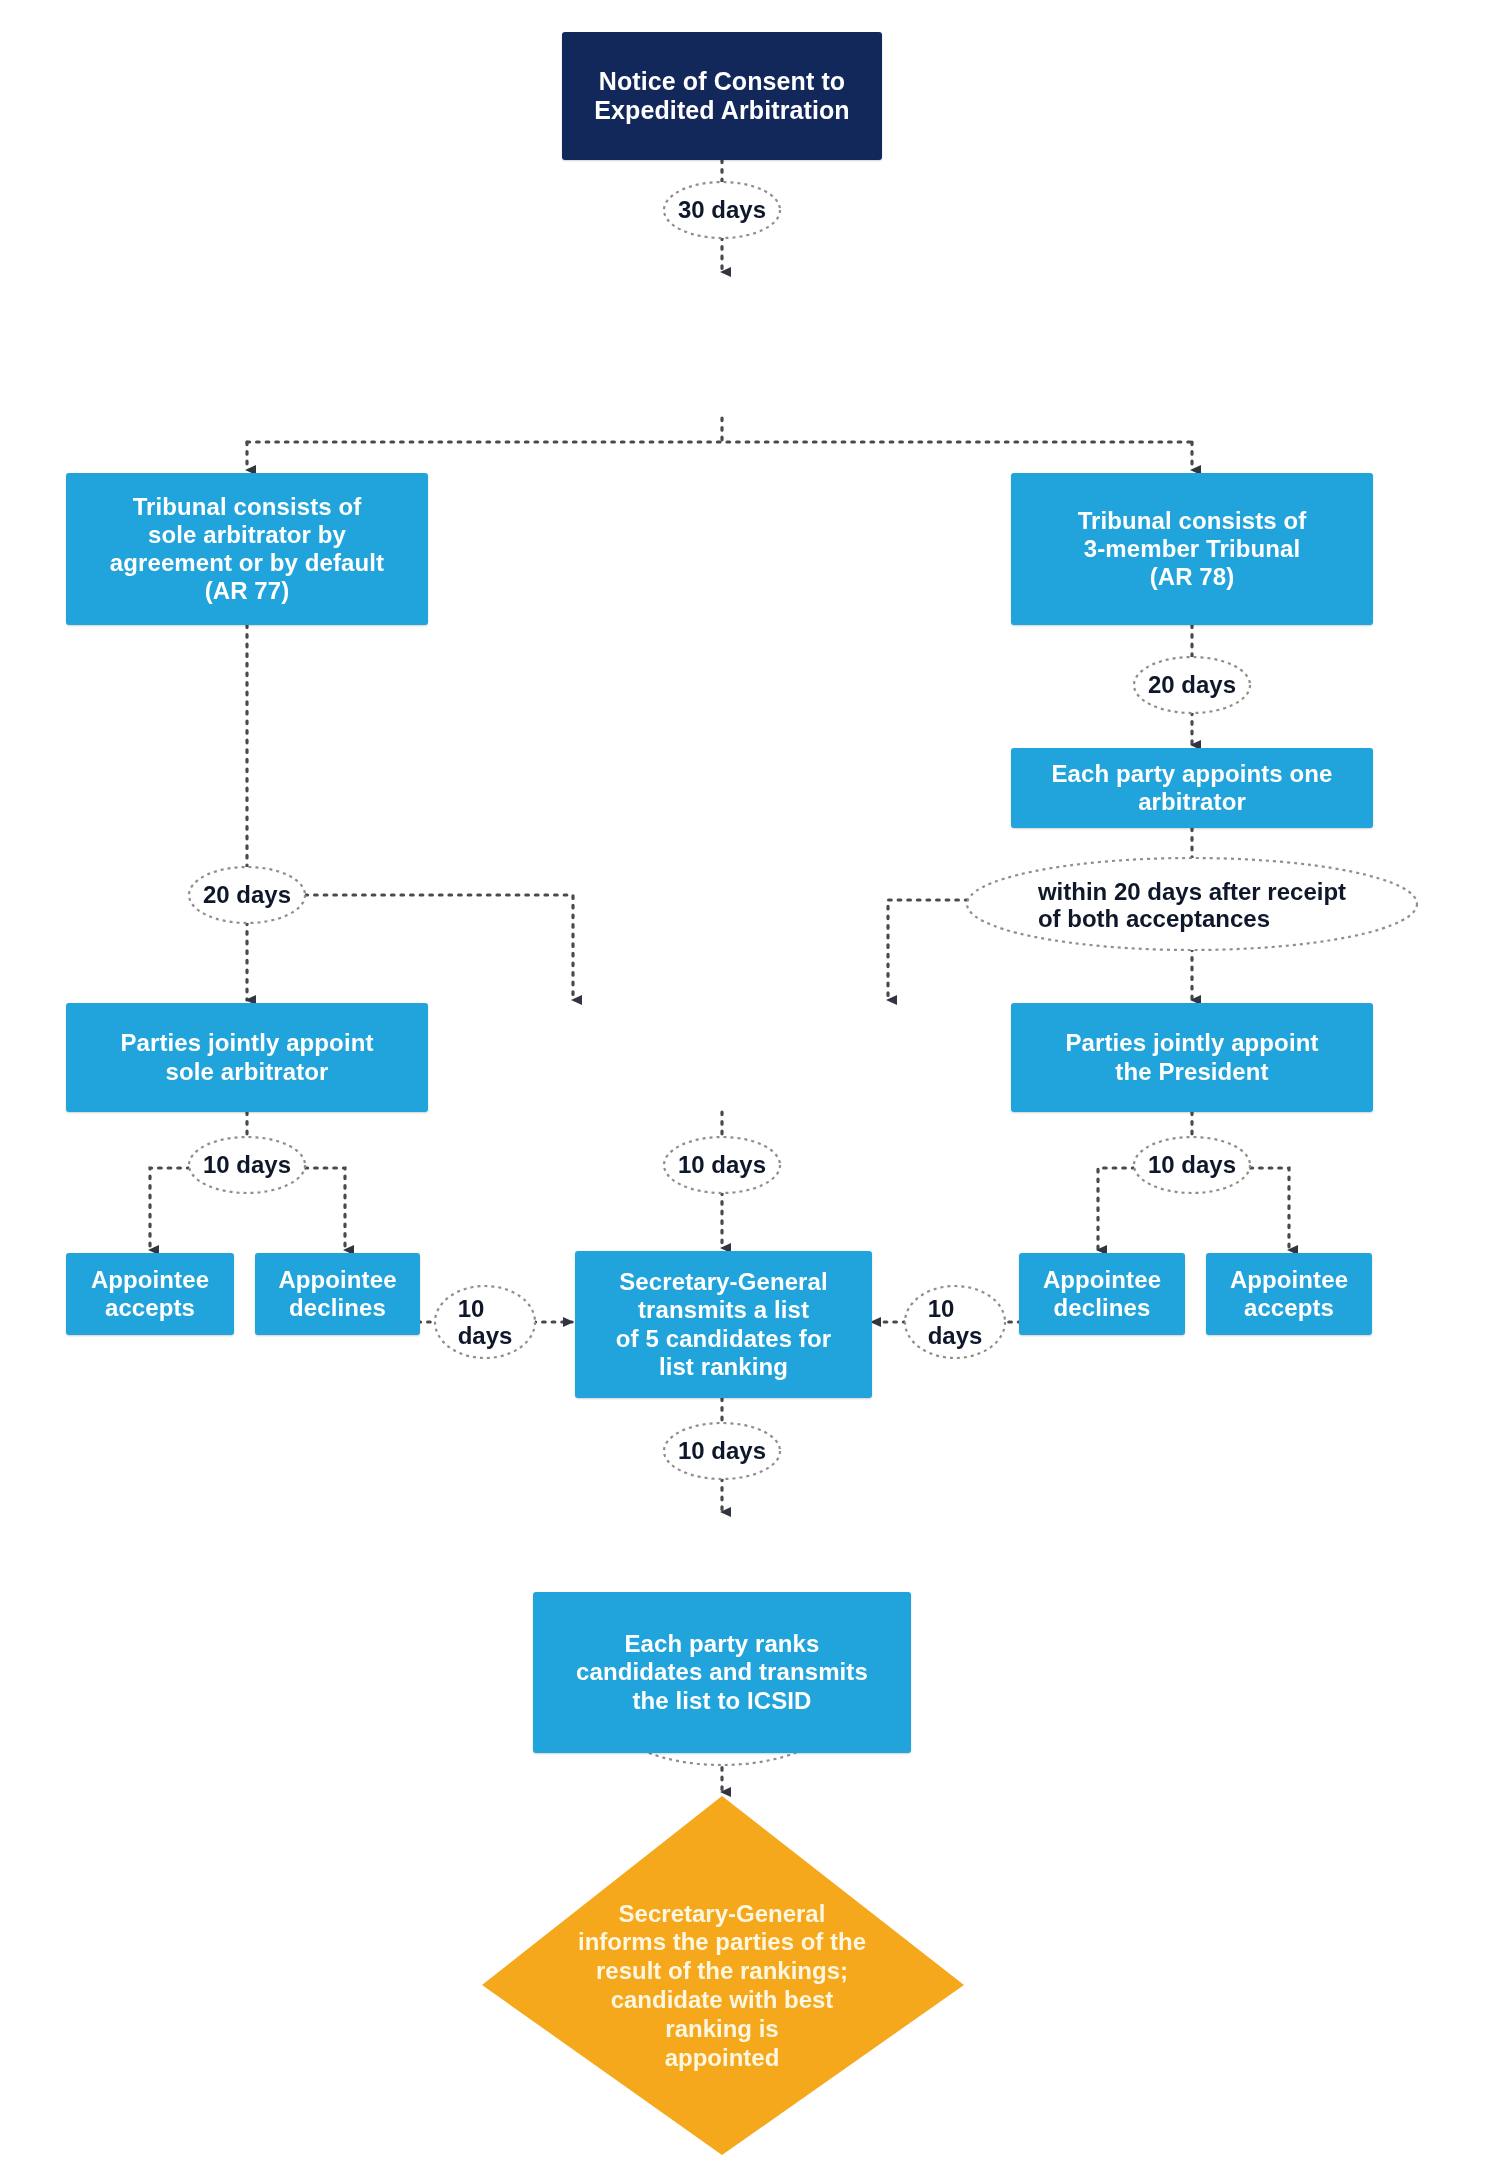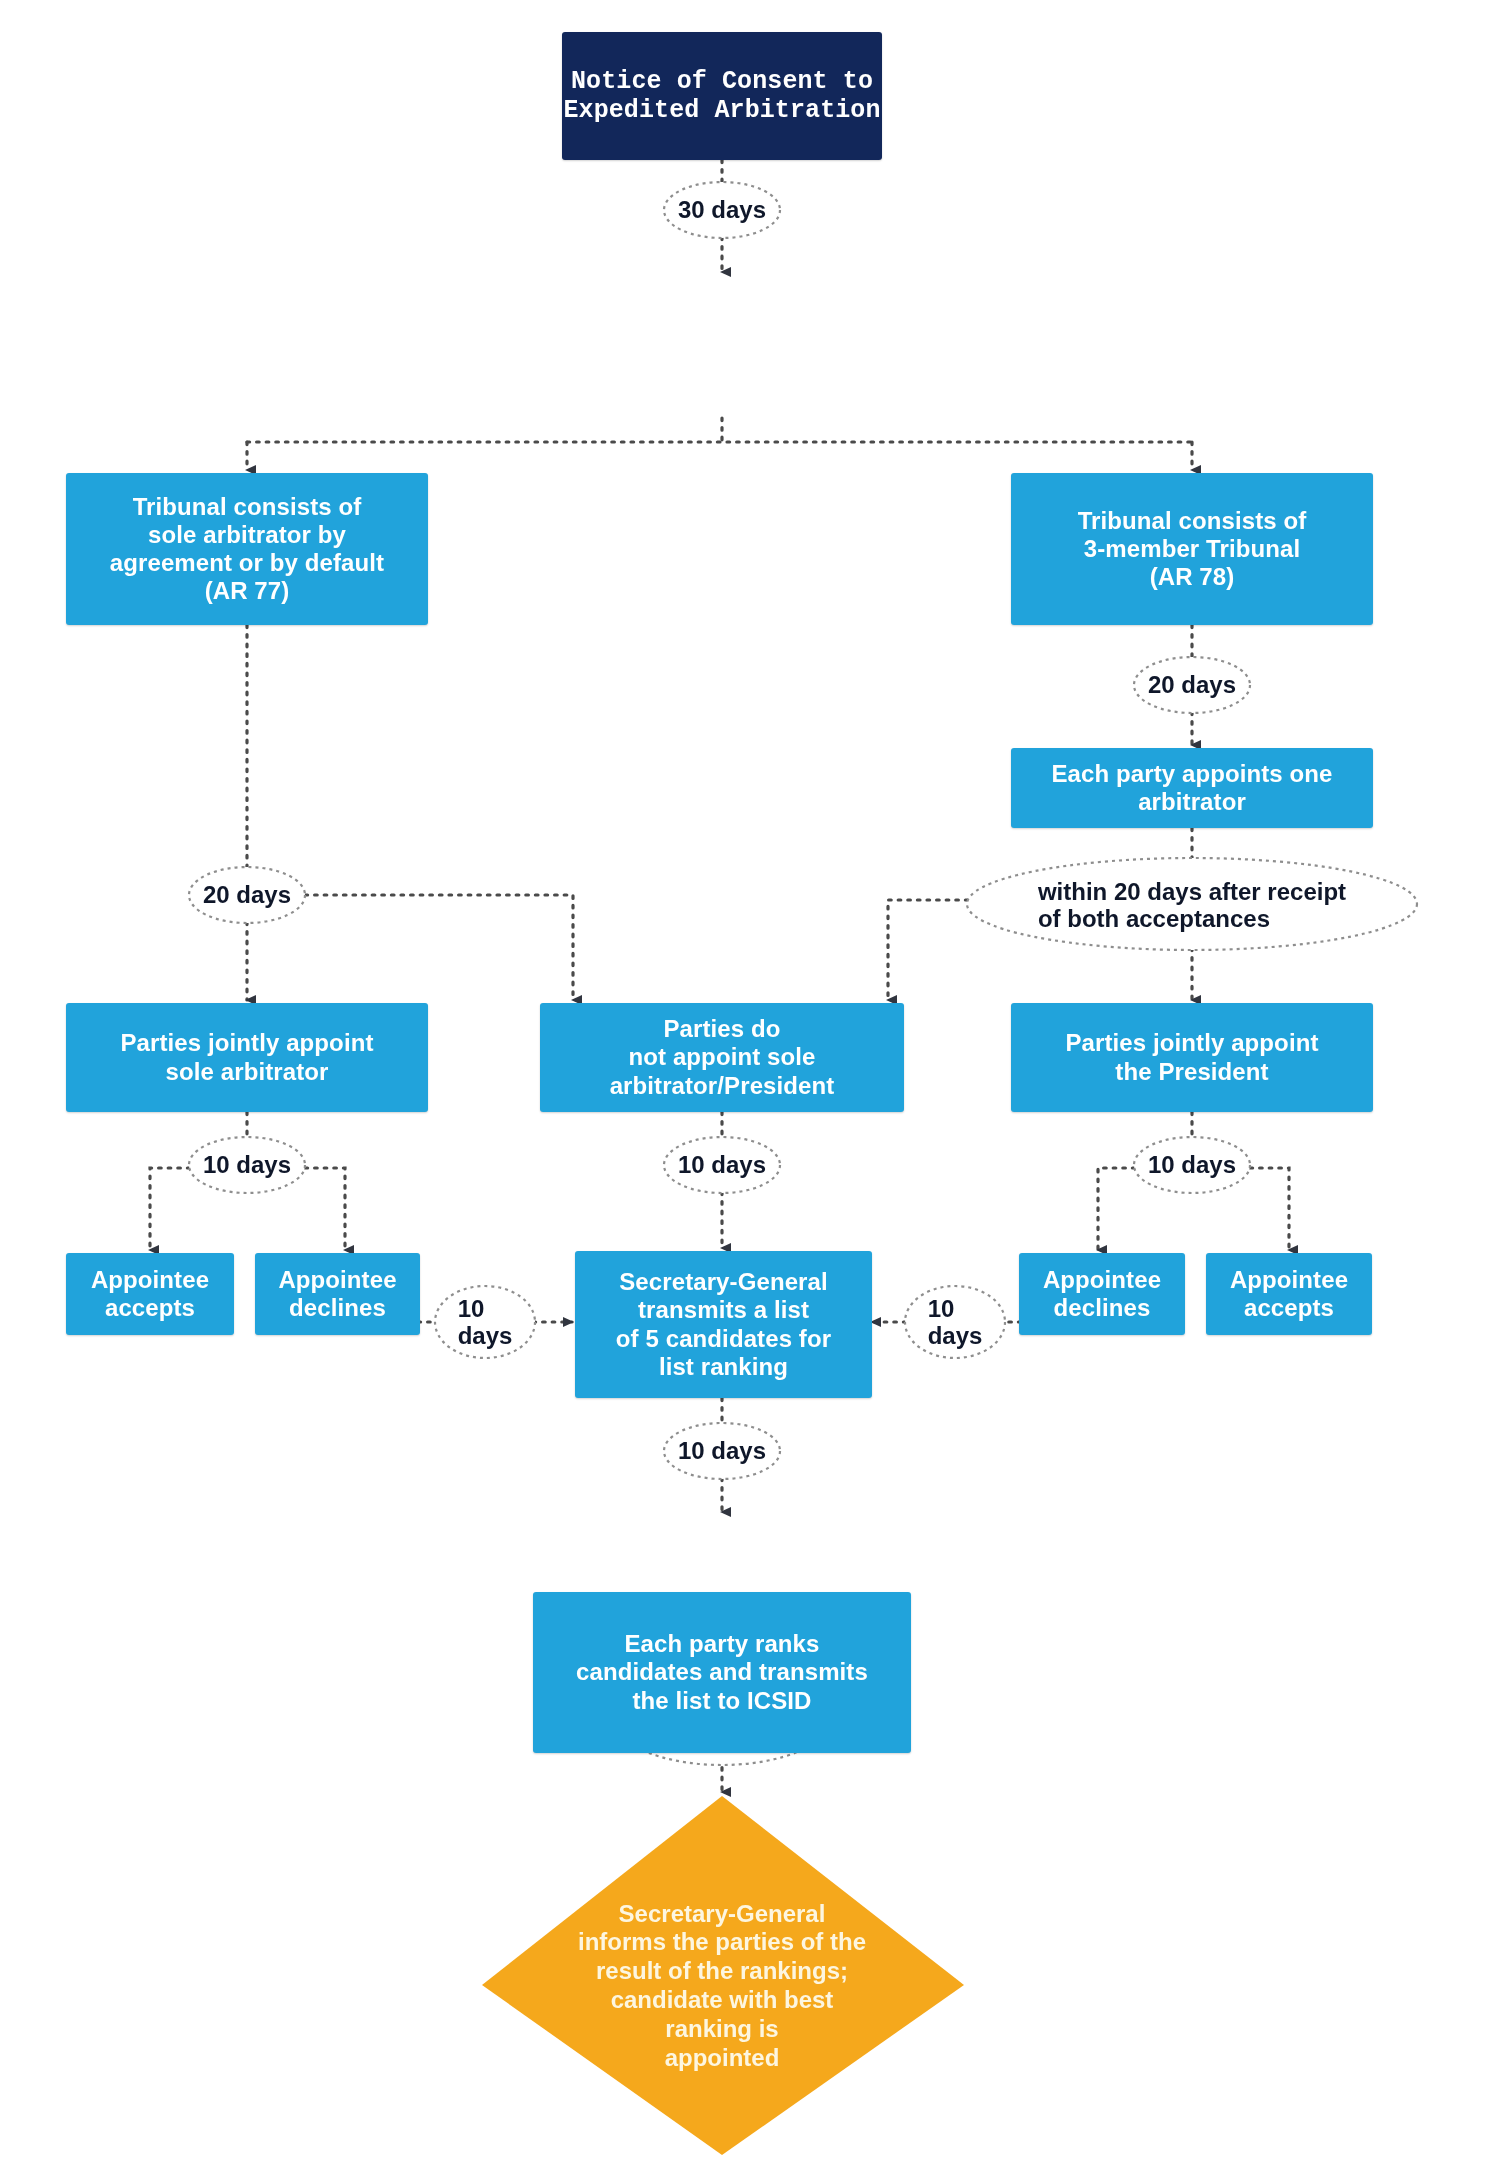--- a/index.html
+++ b/index.html
@@ -158,42 +158,39 @@
       <ellipse cx="1192" cy="1165" rx="58" ry="28"></ellipse>
       <ellipse cx="485" cy="1322" rx="50" ry="36"></ellipse>
       <ellipse cx="955" cy="1322" rx="50" ry="36"></ellipse>
       <ellipse cx="722" cy="1451" rx="58" ry="28"></ellipse>
       <ellipse cx="722" cy="1715" rx="112" ry="50"></ellipse>
     </g>
 
     <polygon points="722,1796 964,1985 722,2155 482,1985" fill="#f5a81c"></polygon>
   </svg>
 
-  <div class="node-box node-start" style="left:562px; top:32px; width:320px; height:128px; font-size:25px;font-family:Liberation Mono, monospace;">Notice of Consent to
+  <div class="node-box node-start" style="left:562px; top:32px; width:320px; height:128px; font-size:25px;">Notice of Consent to
 Expedited Arbitration</div>
 
 
   <div class="node-box node-process" style="left:66px; top:473px; width:362px; height:152px; font-size:24px;">Tribunal consists of
 sole arbitrator by
 agreement or by default
 (AR 77)</div>
 
   <div class="node-box node-process" style="left:1011px; top:473px; width:362px; height:152px; font-size:24px;">Tribunal consists of
 3-member Tribunal
 (AR 78)</div>
 
   <div class="node-box node-process" style="left:1011px; top:748px; width:362px; height:80px; font-size:24px;text-align:center;">Each party appoints one
 arbitrator</div>
 
   <div class="node-box node-process" style="left:66px; top:1003px; width:362px; height:109px; font-size:24px;">Parties jointly appoint
 sole arbitrator</div>
 
-  <div class="node-box node-process" style="left:540px; top:1003px; width:364px; height:109px; font-size:24px;">Parties do
-not appoint sole
-arbitrator/President</div>
 
   <div class="node-box node-process" style="left:1011px; top:1003px; width:362px; height:109px; font-size:24px;">Parties jointly appoint
 the President</div>
 
   <div class="node-box node-process" style="left:66px; top:1253px; width:168px; height:82px; font-size:24px;">Appointee
 accepts</div>
 
   <div class="node-box node-process" style="left:255px; top:1253px; width:165px; height:82px; font-size:24px;">Appointee
 declines</div>
 

